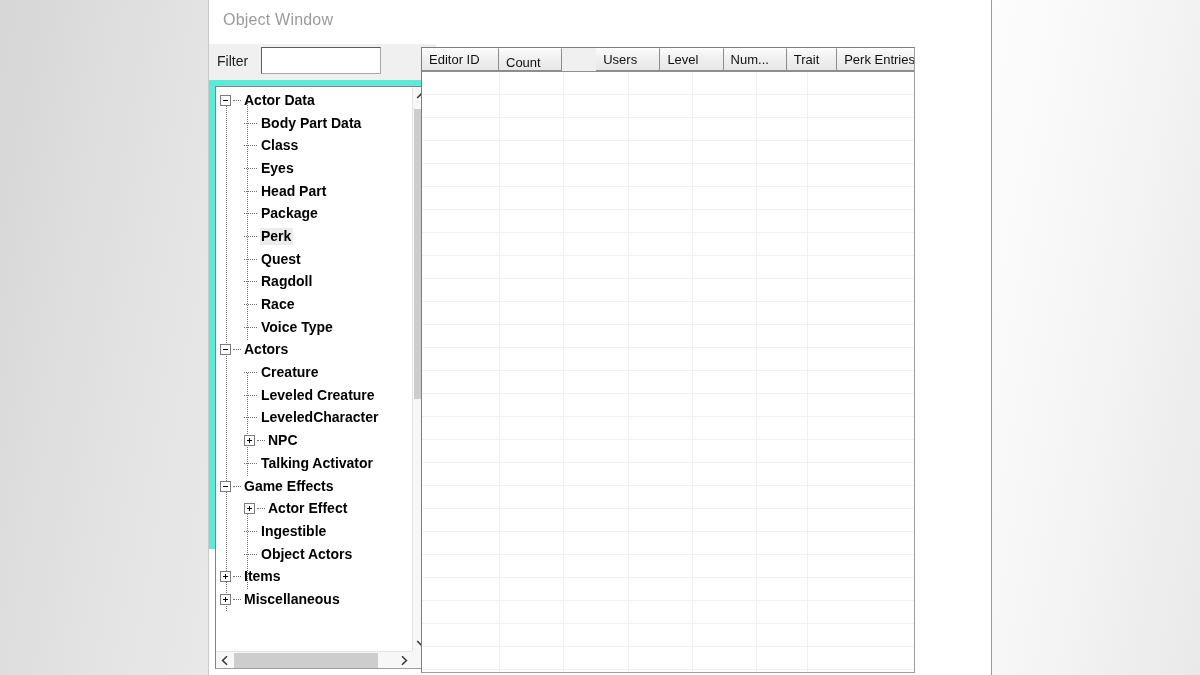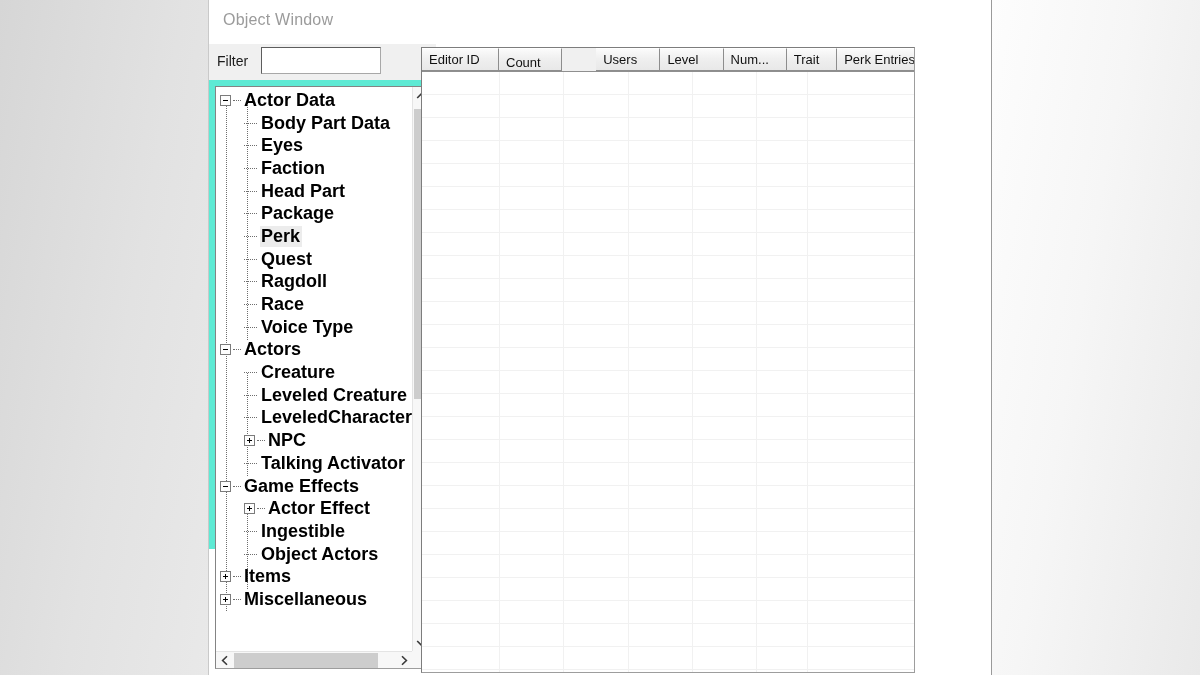--- a/index.html
+++ b/index.html
@@ -68,21 +68,21 @@
     position: absolute; left: 0; top: 0; right: 17px; bottom: 17px;
     overflow: hidden; background: #ffffff;
   }
   #tree-inner { position: relative; padding-top: 2px; }
 
   .tnode {
     position: relative;
     height: 22.7px;
     display: flex; align-items: center;
     white-space: nowrap;
-    font-size: 18px; font-weight: bold; color: #000;
+    font-size: 14px; font-weight: bold; color: #000;
     font-family: "Liberation Sans", sans-serif;
   }
   .tnode.root { padding-left: 4px; }
   .tnode.child { padding-left: 28px; }
 
   .expander {
     width: 11px; height: 11px;
     border: 1px solid #7b7b7b;
     background: #fdfdfd;
     position: relative; flex: 0 0 auto;
@@ -222,25 +222,25 @@
               <span class="expander"></span>
               <span class="dashlink"></span>
               <span class="tlabel">Actor Data</span>
             </div>
             <div class="tnode child">
               <span class="leafstub"></span>
               <span class="tlabel">Body Part Data</span>
             </div>
             <div class="tnode child">
               <span class="leafstub"></span>
+              <span class="tlabel">Class</span>
+            </div>
+            <div class="tnode child">
+              <span class="leafstub"></span>
               <span class="tlabel">Eyes</span>
-            </div>
-            <div class="tnode child">
-              <span class="leafstub"></span>
-              <span class="tlabel">Faction</span>
             </div>
             <div class="tnode child">
               <span class="leafstub"></span>
               <span class="tlabel">Head Part</span>
             </div>
             <div class="tnode child">
               <span class="leafstub"></span>
               <span class="tlabel">Package</span>
             </div>
             <div class="tnode child selected">

